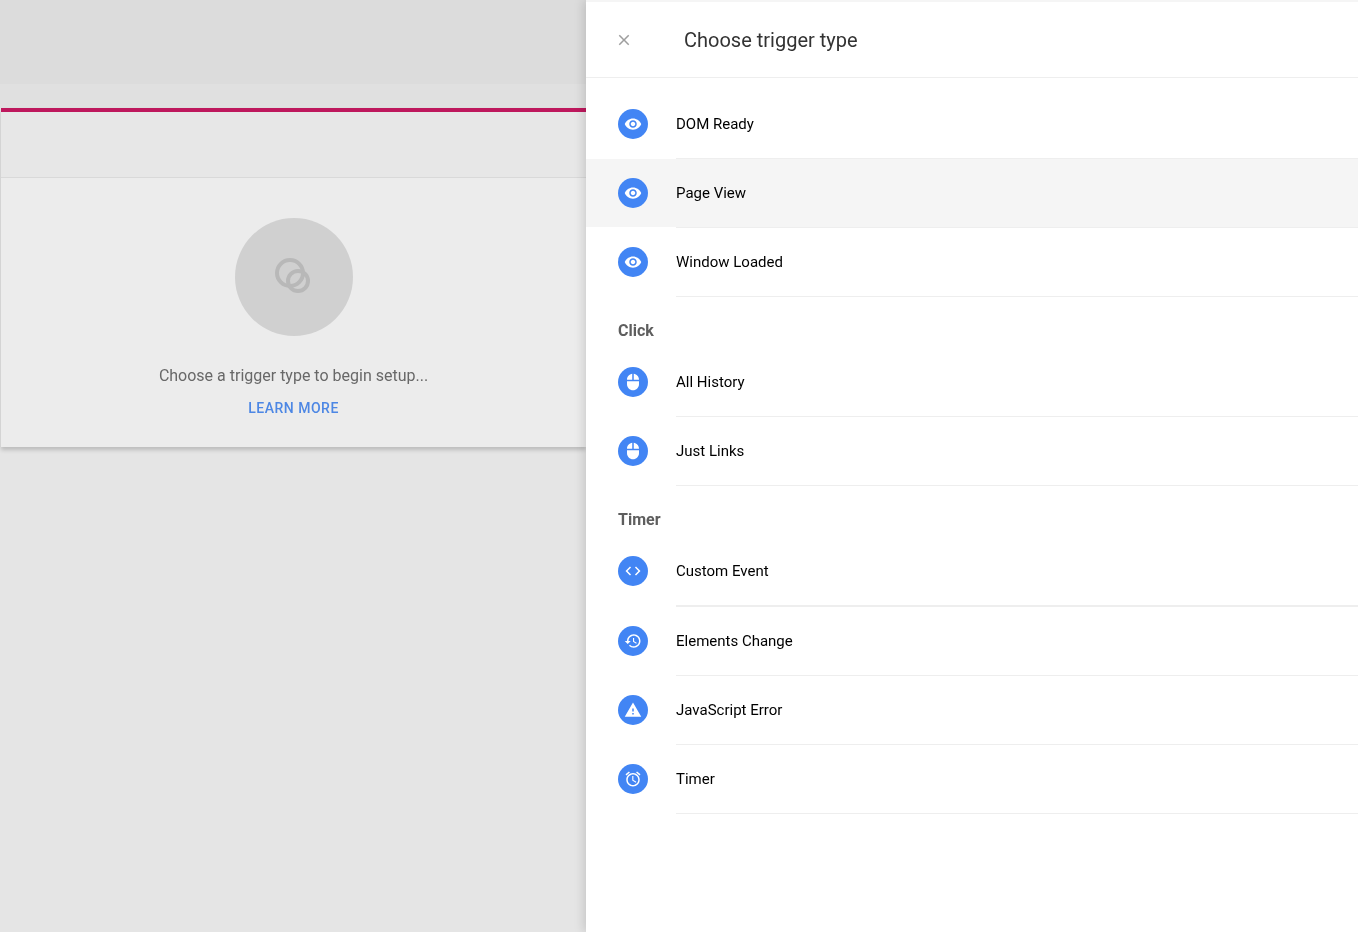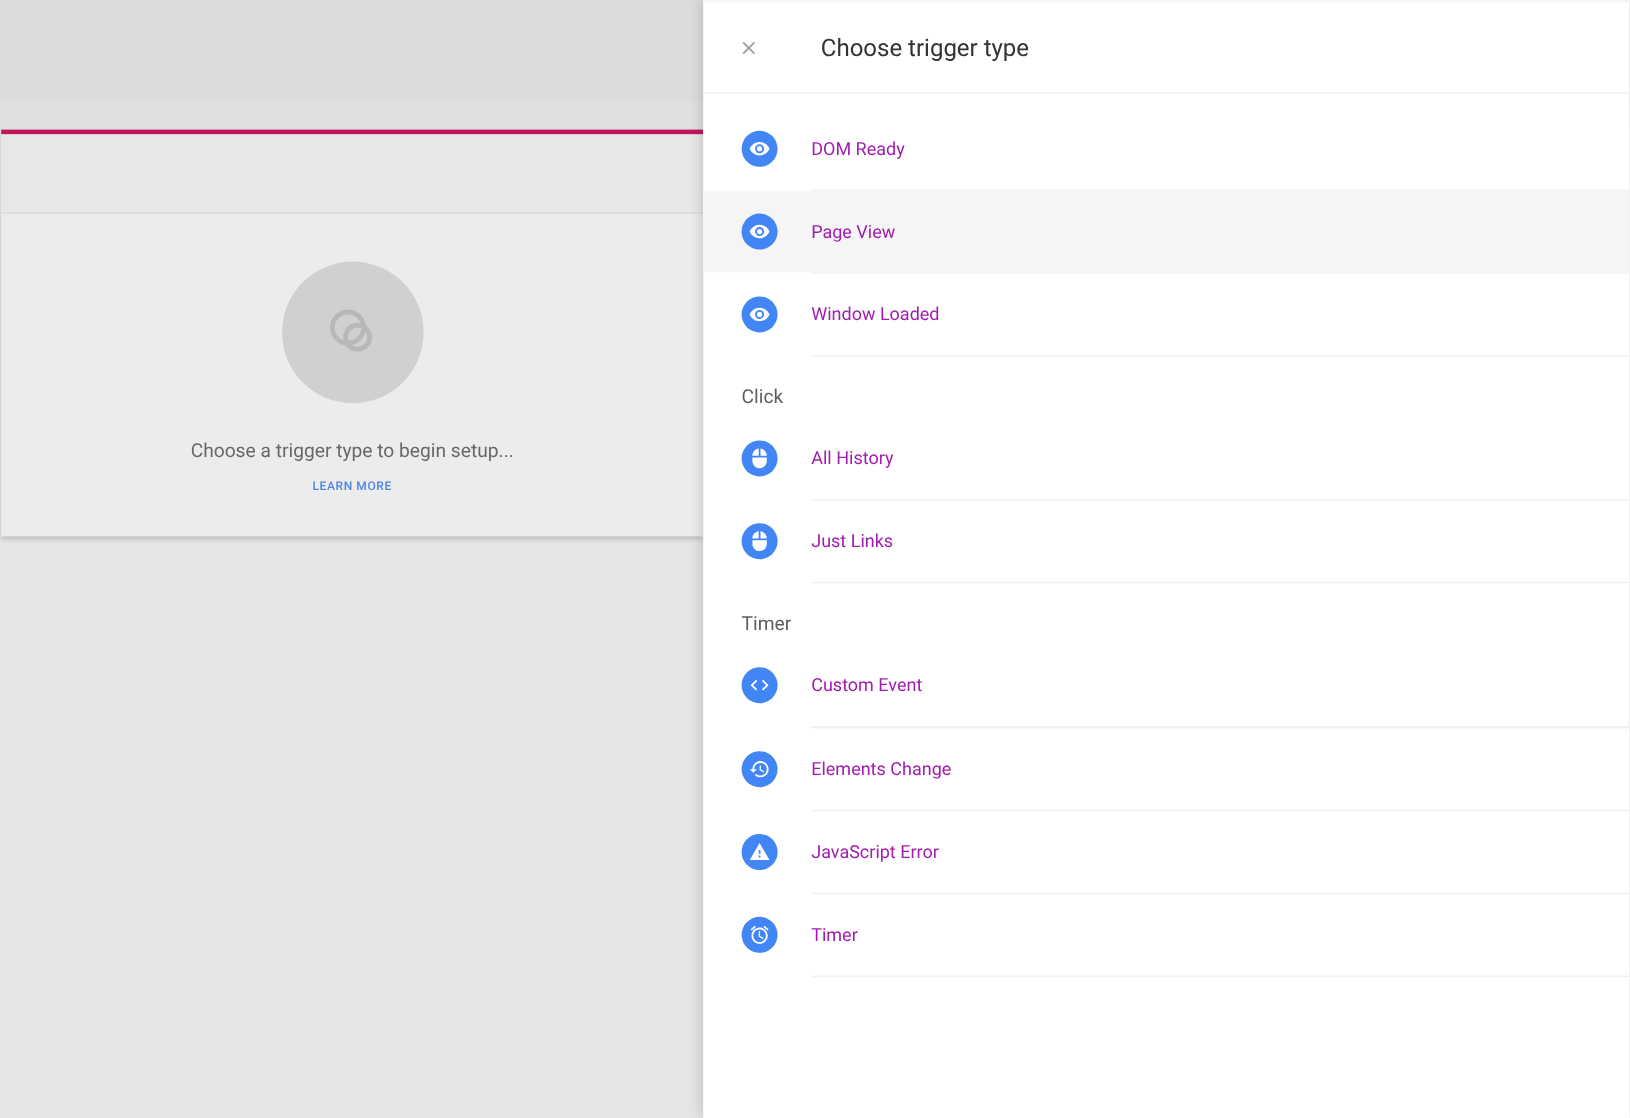--- a/index.html
+++ b/index.html
@@ -63,21 +63,21 @@
       justify-content: center;
       margin-bottom: 30px;
     }
     .placeholder-text {
       color: #686868;
       font-size: 16px;
       margin-bottom: 15px;
     }
     .learn-more {
       color: #4d87e4;
-      font-size: 10px;
+      font-size: 14px;
       font-weight: 500;
       letter-spacing: 0.5px;
       cursor: pointer;
     }
     .sidepanel {
       position: absolute;
       top: 0;
       right: 0;
       width: 772px;
       height: 100%;
@@ -112,21 +112,21 @@
       color: #333;
       margin-left: 20px;
     }
     .panel-body {
       padding-top: 12px;
     }
     .section-header {
       font-size: 16px;
       color: #5e5e5e;
       padding: 24px 0 8px 32px;
-      font-weight: 400;
+      font-weight: 700;
     }
     .trigger-item {
       display: flex;
       align-items: center;
       height: 68px;
       padding-left: 32px;
       cursor: pointer;
     }
     .trigger-item.selected {
       background: #f5f5f5;
@@ -140,21 +140,21 @@
       align-items: center;
       justify-content: center;
       flex-shrink: 0;
     }
     .trigger-icon svg {
       width: 18px;
       height: 18px;
       fill: white;
     }
     .trigger-label {
-      color: #a21caf;
+      color: #000000;
       font-size: 15px;
       margin-left: 28px;
     }
     .trigger-divider {
       margin-left: 90px;
       border-bottom: 1px solid #eeeeee;
     }
   </style>
 </head>
 <body>

